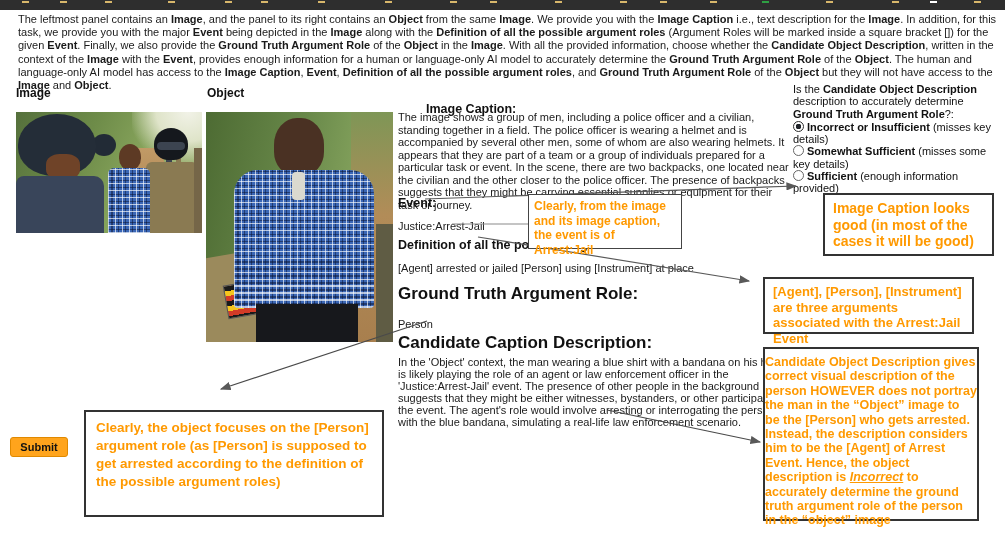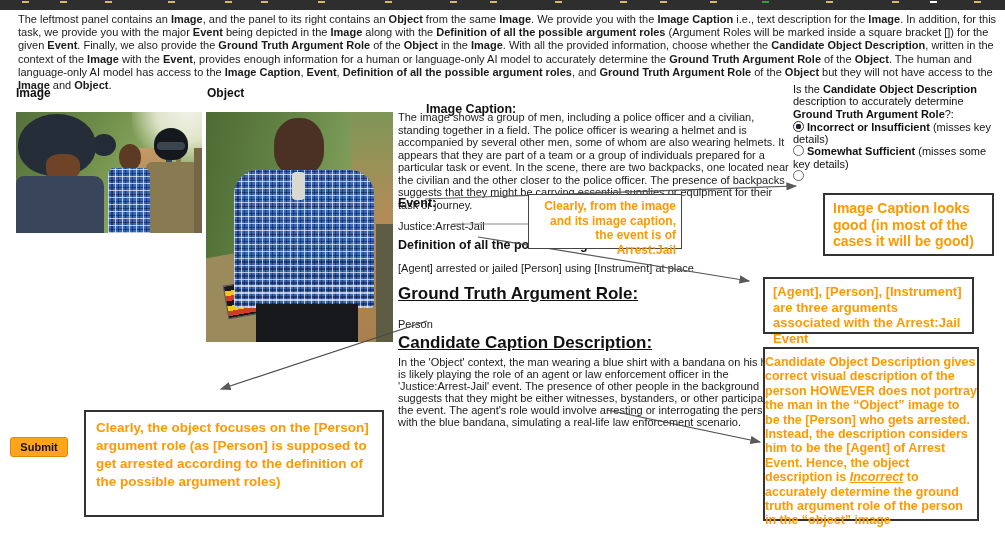--- a/index.html
+++ b/index.html
@@ -55,21 +55,21 @@
            repeating-linear-gradient(0deg,rgba(10,18,46,.5) 3px 4.5px,transparent 4.5px 10px);}
   .pb-drawstring{left:86px;top:60px;width:13px;height:28px;background:#dad9cf;border-radius:4px;}
   .pb-pants{left:50px;top:192px;width:102px;height:38px;background:#17181c;}
   .pb-officer{left:-14px;top:142px;width:86px;height:100px;background:#9b8a5c;transform:rotate(-10deg);}
   .pb-flag{left:34px;top:30px;width:30px;height:32px;border:1px solid #555;
            background:repeating-linear-gradient(180deg,#1a1a1a 0 5px,#f5c51d 5px 10px,#d23b27 10px 15px);}
   .pb-right-dark{left:170px;top:112px;width:17px;height:118px;background:#5f5c44;}
 
   
   .sec-head{position:absolute;left:398px;font-size:12.5px;font-weight:bold;color:#111;}
-  .big-head{position:absolute;left:398px;font-size:17px;font-weight:bold;color:#111;text-decoration:underline;}
+  .big-head{position:absolute;left:398px;font-size:17px;font-weight:bold;color:#111;}
   .body-text{position:absolute;left:398px;width:392px;font-size:11px;line-height:12.5px;color:#1a1a1a;}
   .plain{position:absolute;left:398px;font-size:11px;color:#1a1a1a;}
   .h-caption{top:102px;padding-left:28px;} .t-caption{top:111px;}
   .h-event{top:196px;} .v-event{top:220px;}
   .h-def{top:238px;} .v-def{top:262px;}
   .h-gt{top:284px;} .v-gt{top:318px;}
   .h-cod{top:333px;} .t-cod{top:356px;line-height:12px;}
 
   
   .question{position:absolute;left:793px;top:83px;width:211px;font-size:11px;line-height:12.3px;color:#111;}
@@ -80,21 +80,21 @@
   .radio.on{border-color:#2c2c2c;background:radial-gradient(circle,#20242a 0 2.6px,#fff 3px);}
 
   
   .submit{position:absolute;left:10px;top:437px;width:58px;height:20px;background:#ffa41c;
           border:1px solid #e08900;border-radius:3px;font-family:inherit;
           font-size:11px;font-weight:bold;color:#111;cursor:pointer;padding:0;}
 
   
   .note{position:absolute;box-sizing:border-box;background:#fff;color:#ff9900;font-weight:bold;z-index:4;}
   .note-a{left:528px;top:194px;width:154px;height:55px;border:1px solid #444;
-          padding:4px 5px;font-size:12px;line-height:14.5px;text-align:right;}
+          padding:4px 5px;font-size:12px;line-height:14.5px;}
   .note-b{left:823px;top:193px;width:171px;height:63px;border:2px solid #333;
           padding:5px 8px;font-size:14px;line-height:16.5px;}
   .note-c{left:763px;top:277px;width:211px;height:57px;border:2px solid #333;
           padding:5px 8px;font-size:13px;line-height:15.5px;}
   .note-d{left:763px;top:347px;width:216px;height:174px;border:2px solid #333;
           padding:6px 0;font-size:12.5px;line-height:14.4px;}
   .note-e{left:84px;top:410px;width:300px;height:107px;border:2px solid #333;
           padding:7px 10px;font-size:13.5px;line-height:18px;}
 
   .arrows{position:absolute;left:0;top:0;z-index:3;pointer-events:none;}
@@ -177,21 +177,21 @@
 
   <div class="question">
     <p class="q-prompt"><span>Is the </span><span class="b">Candidate Object Description</span><span> description to accurately determine </span><span class="b">Ground Truth Argument Role</span><span>?:</span></p>
     <label class="opt">
       <span class="radio on"></span><span><span class="b">Incorrect or Insufficient</span><span> (misses key details)</span></span>
     </label>
     <label class="opt">
       <span class="radio"></span><span><span class="b">Somewhat Sufficient</span><span> (misses some key details)</span></span>
     </label>
     <label class="opt">
-      <span class="radio"></span>
+      <span class="radio"></span><span><span class="b">Sufficient</span><span> (enough information provided)</span></span>
     </label>
   </div>
 
   <button class="submit">Submit</button>
 
   <div class="note note-a">Clearly, from the image and its image caption, the event is of Arrest:Jail</div>
   <div class="note note-b">Image Caption looks good (in most of the cases it will be good)</div>
   <div class="note note-c">[Agent], [Person], [Instrument] are three arguments associated with the Arrest:Jail Event</div>
   <div class="note note-d"><span>Candidate Object Description gives correct visual description of the person HOWEVER does not portray the man in the “Object” image to be the [Person] who gets arrested. Instead, the description considers him to be the [Agent] of Arrest Event. Hence, the object description is </span><span class="i u">Incorrect</span><span> to accurately determine the ground truth argument role of the person in the “object” image</span></div>
   <div class="note note-e">Clearly, the object focuses on the [Person] argument role (as [Person] is supposed to get arrested according to the definition of the possible argument roles)</div>

